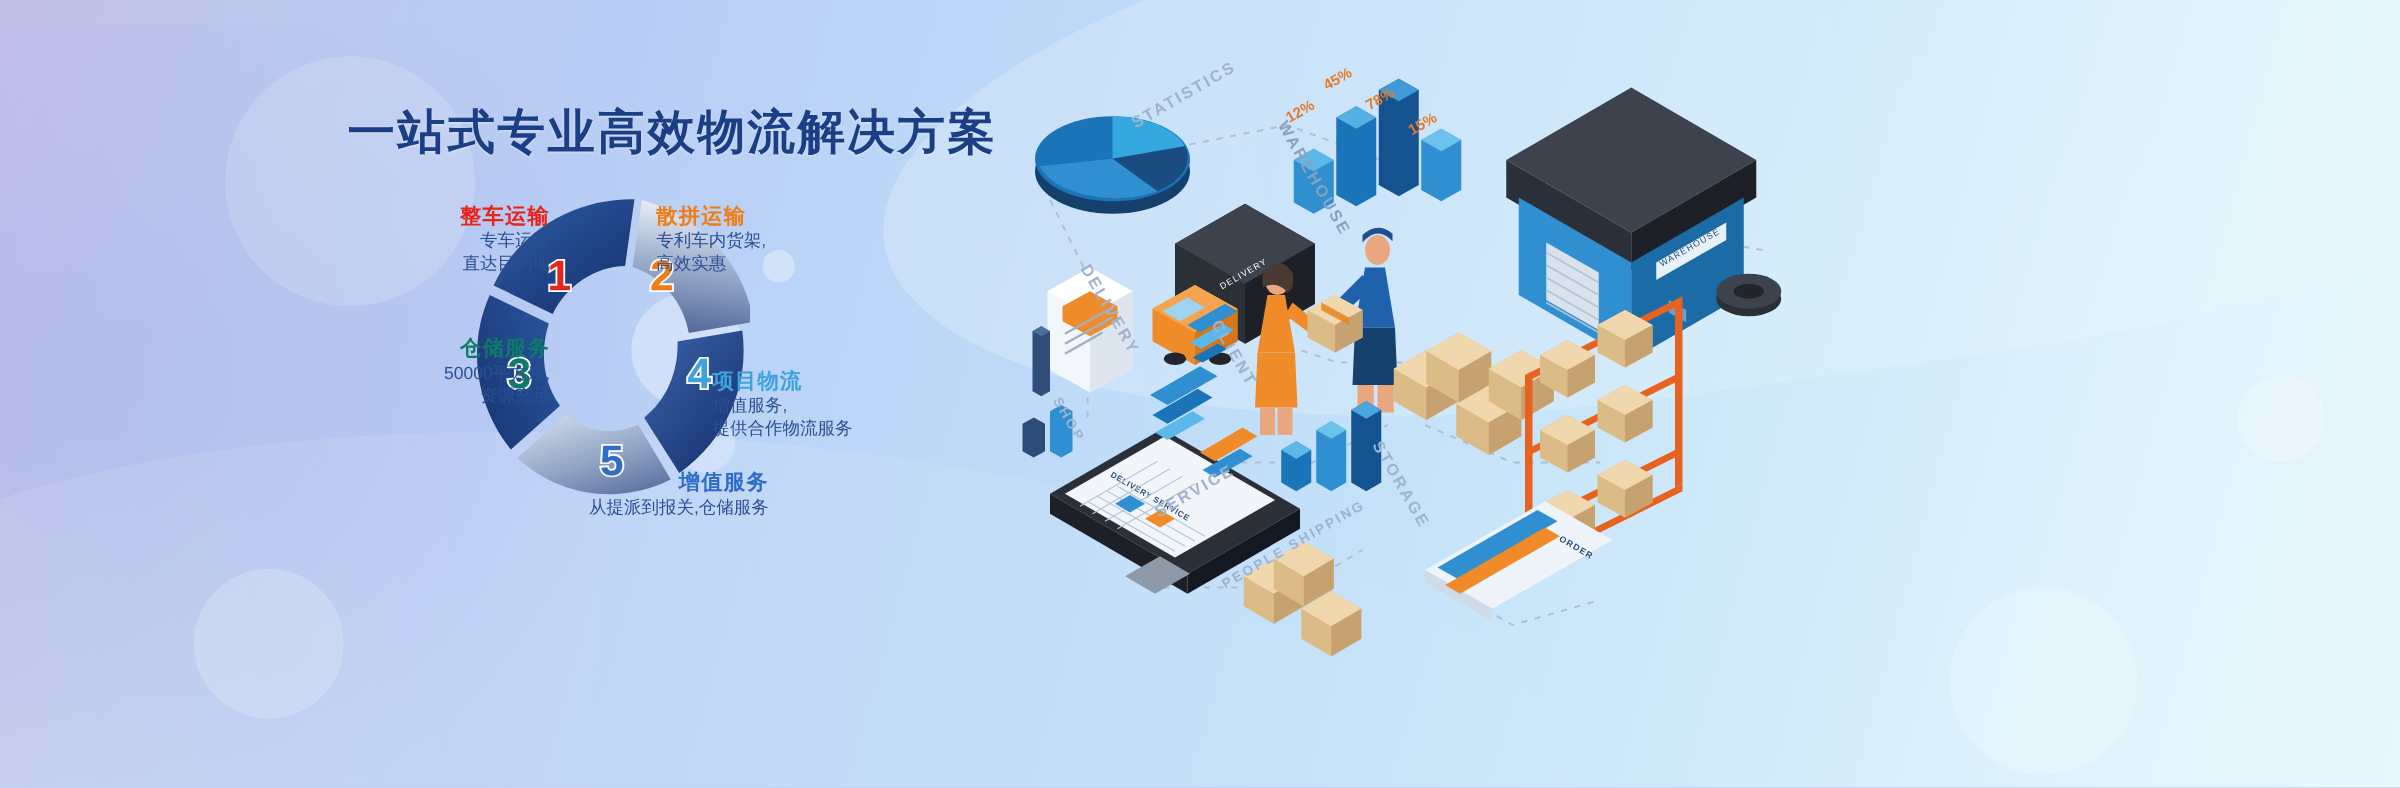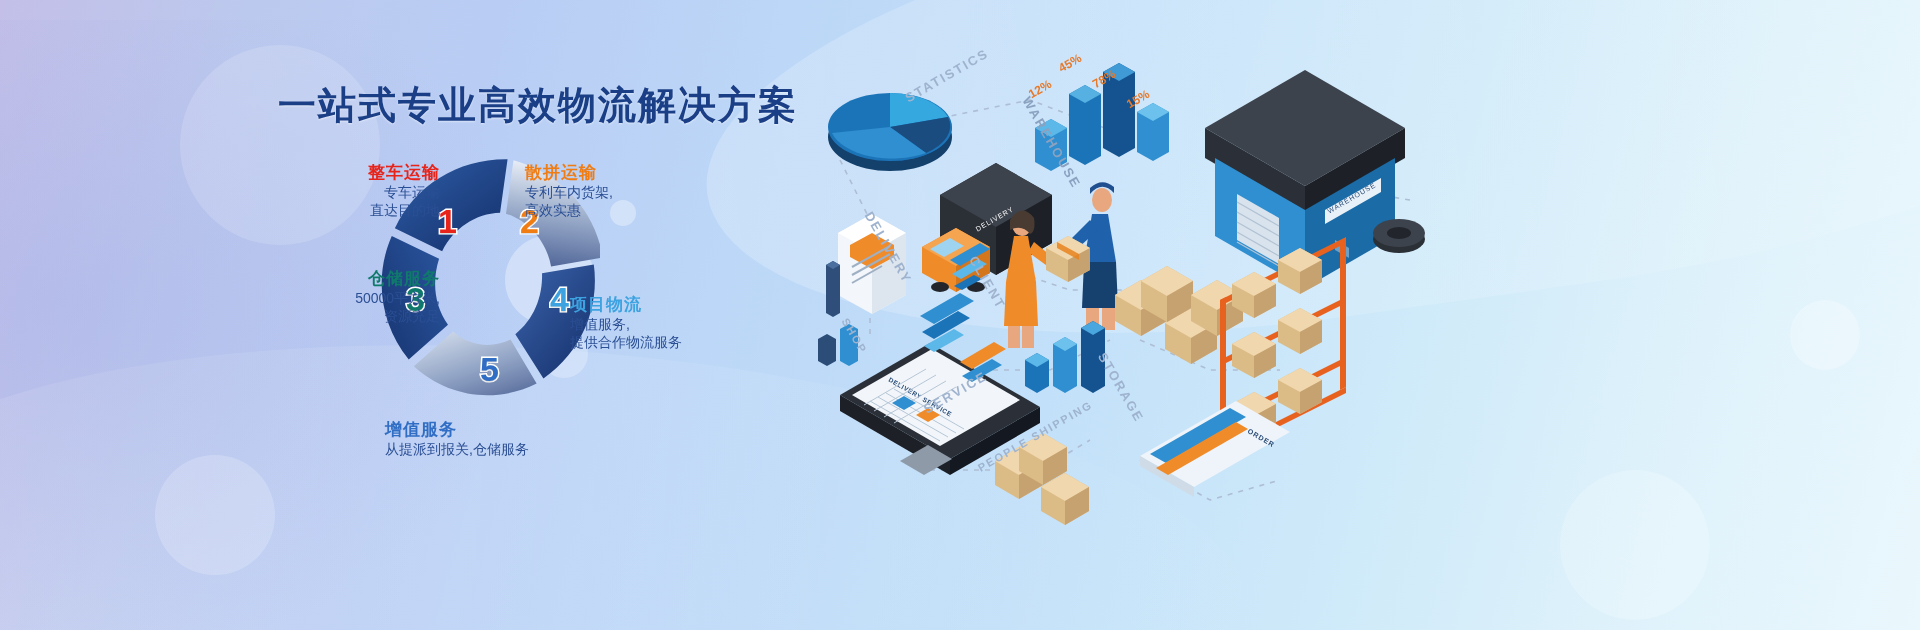--- a/index.html
+++ b/index.html
@@ -51,21 +51,21 @@
   }
 
   .lbl { position:absolute; line-height:1.28; }
   .lbl .ttl { font-size:17px; font-weight:bold; letter-spacing:1px; }
   .lbl .sub { font-size:14px; color:#2b4f94; font-weight:normal; }
 
   #lbl1 { left:110px; top:12px;  text-align:right; width:150px; }
   #lbl2 { left:345px; top:12px;  text-align:left;  width:170px; }
   #lbl3 { left:85px;  top:118px; text-align:right; width:175px; }
   #lbl4 { left:390px; top:118px; text-align:left;  width:185px;margin-top:26px; }
-  #lbl5 { left:205px; top:225px; text-align:left;width:230px;margin-top:44px; }
+  #lbl5 { left:205px; top:225px; text-align:right;width:230px; }
 
   
   #illus { position:absolute; left:810px; top:40px; width:1070px; height:520px; }
   #illus svg { display:block; }
   .iso-label {
     position:absolute; color:#9fb3cf; font-weight:bold;
     font-size:13px; letter-spacing:2px;
   }
   .pct { position:absolute; color:#e77a2a; font-weight:bold; font-size:12px; }
 </style>

